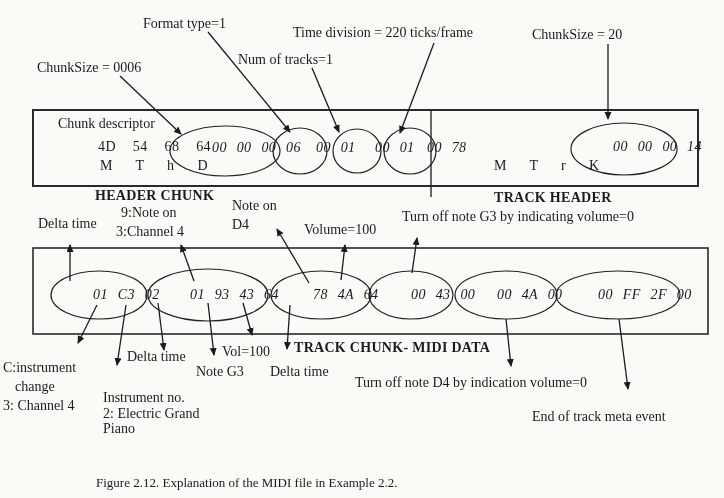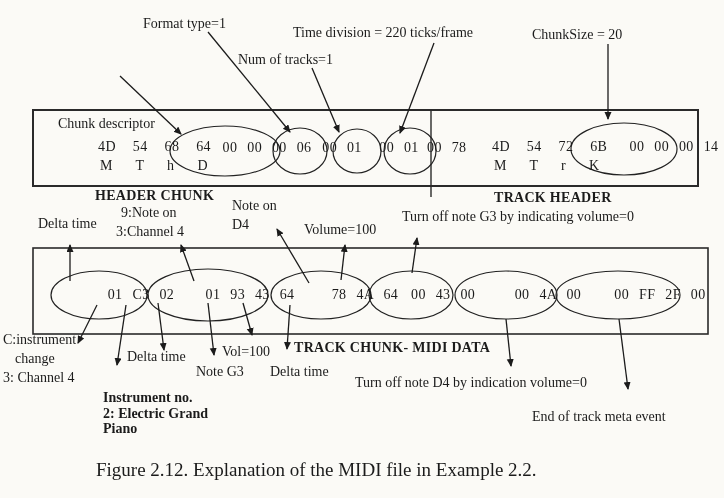--- a/index.html
+++ b/index.html
@@ -6,27 +6,27 @@
   #page{
     position:relative;width:724px;height:498px;margin:0 auto;
     background:#fbfaf6;
     font-family:"Liberation Serif","DejaVu Serif",serif;
     color:#1b1b1b;overflow:hidden;
   }
   #wires{position:absolute;left:0;top:0;width:724px;height:498px;}
   .lbl{position:absolute;font-size:14px;line-height:17px;white-space:nowrap;}
   .lbl.bold{font-weight:bold;letter-spacing:.3px;text-align:right;}
   .lbl.multi{line-height:19px;}
-  .lbl.tight{line-height:15.5px;font-weight:bold;}
+  .lbl.tight{line-height:15.5px;}
   .lbl .ind{padding-left:12px;}
   .hex{position:absolute;font-size:14px;white-space:pre;letter-spacing:.4px;margin-left:42px;}
   .hex.sig{word-spacing:13px;}
   .hex.ascii{word-spacing:19px;}
-  .hex.oval-text{text-align:center;word-spacing:6px;}
-  .caption{position:absolute;font-size:19px;white-space:nowrap;}
+  .hex.oval-text{word-spacing:6px;font-style:italic;}
+  .caption{position:absolute;font-size:13px;white-space:nowrap;margin-top:16px;}
 </style>
 </head>
 <body>
 
 <div id="page">
 
   <svg id="wires" viewBox="0 0 724 498" xmlns="http://www.w3.org/2000/svg">
     <defs>
       <marker id="ah" markerWidth="9" markerHeight="8" refX="7" refY="3.5" orient="auto" markerUnits="userSpaceOnUse">
         <path d="M0,0 L8,3.5 L0,7 Z" fill="#1b1b1b"></path>
@@ -65,33 +65,33 @@
     <line x1="97" y1="305" x2="78" y2="343" stroke="#1b1b1b" stroke-width="1.3" marker-end="url(#ah)"></line>
     <line x1="126" y1="305" x2="117" y2="365" stroke="#1b1b1b" stroke-width="1.3" marker-end="url(#ah)"></line>
     <line x1="158" y1="303" x2="164" y2="350" stroke="#1b1b1b" stroke-width="1.3" marker-end="url(#ah)"></line>
     <line x1="208" y1="303" x2="214" y2="355" stroke="#1b1b1b" stroke-width="1.3" marker-end="url(#ah)"></line>
     <line x1="243" y1="303" x2="252" y2="335" stroke="#1b1b1b" stroke-width="1.3" marker-end="url(#ah)"></line>
     <line x1="290" y1="305" x2="287" y2="349" stroke="#1b1b1b" stroke-width="1.3" marker-end="url(#ah)"></line>
     <line x1="506" y1="319" x2="511" y2="366" stroke="#1b1b1b" stroke-width="1.3" marker-end="url(#ah)"></line>
     <line x1="619" y1="319" x2="628" y2="389" stroke="#1b1b1b" stroke-width="1.3" marker-end="url(#ah)"></line>
   </svg>
 
+  <div class="lbl" style="left:37px;top:59px">ChunkSize = 0006</div>
   <div class="lbl" style="left:143px;top:15px">Format type=1</div>
   <div class="lbl" style="left:238px;top:51px">Num of tracks=1</div>
   <div class="lbl" style="left:293px;top:24px">Time division = 220 ticks/frame</div>
   <div class="lbl" style="left:532px;top:26px">ChunkSize = 20</div>
 
   <div class="lbl" style="left:58px;top:115px">Chunk descriptor</div>
   <div class="hex sig" style="left:56px;top:139px">4D 54 68 64</div>
   <div class="hex ascii" style="left:58px;top:158px">M T h D</div>
   <div class="hex oval-text" style="left:170px;top:140px;width:110px">00 00 00 06</div>
   <div class="hex oval-text" style="left:274px;top:140px;width:52px">00 01</div>
   <div class="hex oval-text" style="left:333px;top:140px;width:48px">00 01</div>
   <div class="hex oval-text" style="left:385px;top:140px;width:34px">00 78</div>
-  <div class="hex sig" style="left:450px;top:139px">4D 54 72 6B</div>
   <div class="hex ascii" style="left:452px;top:158px">M T r K</div>
   <div class="hex oval-text" style="left:571px;top:139px;width:122px">00 00 00 14</div>
 
   <div class="lbl bold" style="left:95px;top:187px">HEADER CHUNK</div>
   <div class="lbl bold" style="left:294px;top:339px">TRACK CHUNK- MIDI DATA</div>
   <div class="lbl bold" style="left:494px;top:189px">TRACK HEADER</div>
 
   <div class="lbl" style="left:38px;top:215px">Delta time</div>
   <div class="lbl multi" style="left:116px;top:203px">
     <div style="padding-left:5px">9:Note on</div>
@@ -104,21 +104,21 @@
   <div class="lbl" style="left:304px;top:221px">Volume=100</div>
   <div class="lbl" style="left:402px;top:208px">Turn off note G3 by indicating volume=0</div>
 
   <div class="hex oval-text" style="left:51px;top:287px;width:96px">01 C3 02</div>
   <div class="hex oval-text" style="left:148px;top:287px;width:120px">01 93 43 64</div>
   <div class="hex oval-text" style="left:271px;top:287px;width:104px">78 4A 64</div>
   <div class="hex oval-text" style="left:369px;top:287px;width:64px">00 43 00</div>
   <div class="hex oval-text" style="left:455px;top:287px;width:102px">00 4A 00</div>
   <div class="hex oval-text" style="left:556px;top:287px;width:124px">00 FF 2F 00</div>
 
-  <div class="lbl multi" style="left:3px;top:330px">
+  <div class="lbl multi" style="left:3px;top:358px">
     <div>C:instrument</div>
     <div class="ind">change</div>
     <div>3: Channel 4</div>
   </div>
   <div class="lbl" style="left:127px;top:348px">Delta time</div>
   <div class="lbl tight" style="left:103px;top:390px">
     <div>Instrument no.</div>
     <div>2: Electric Grand</div>
     <div>Piano</div>
   </div>

